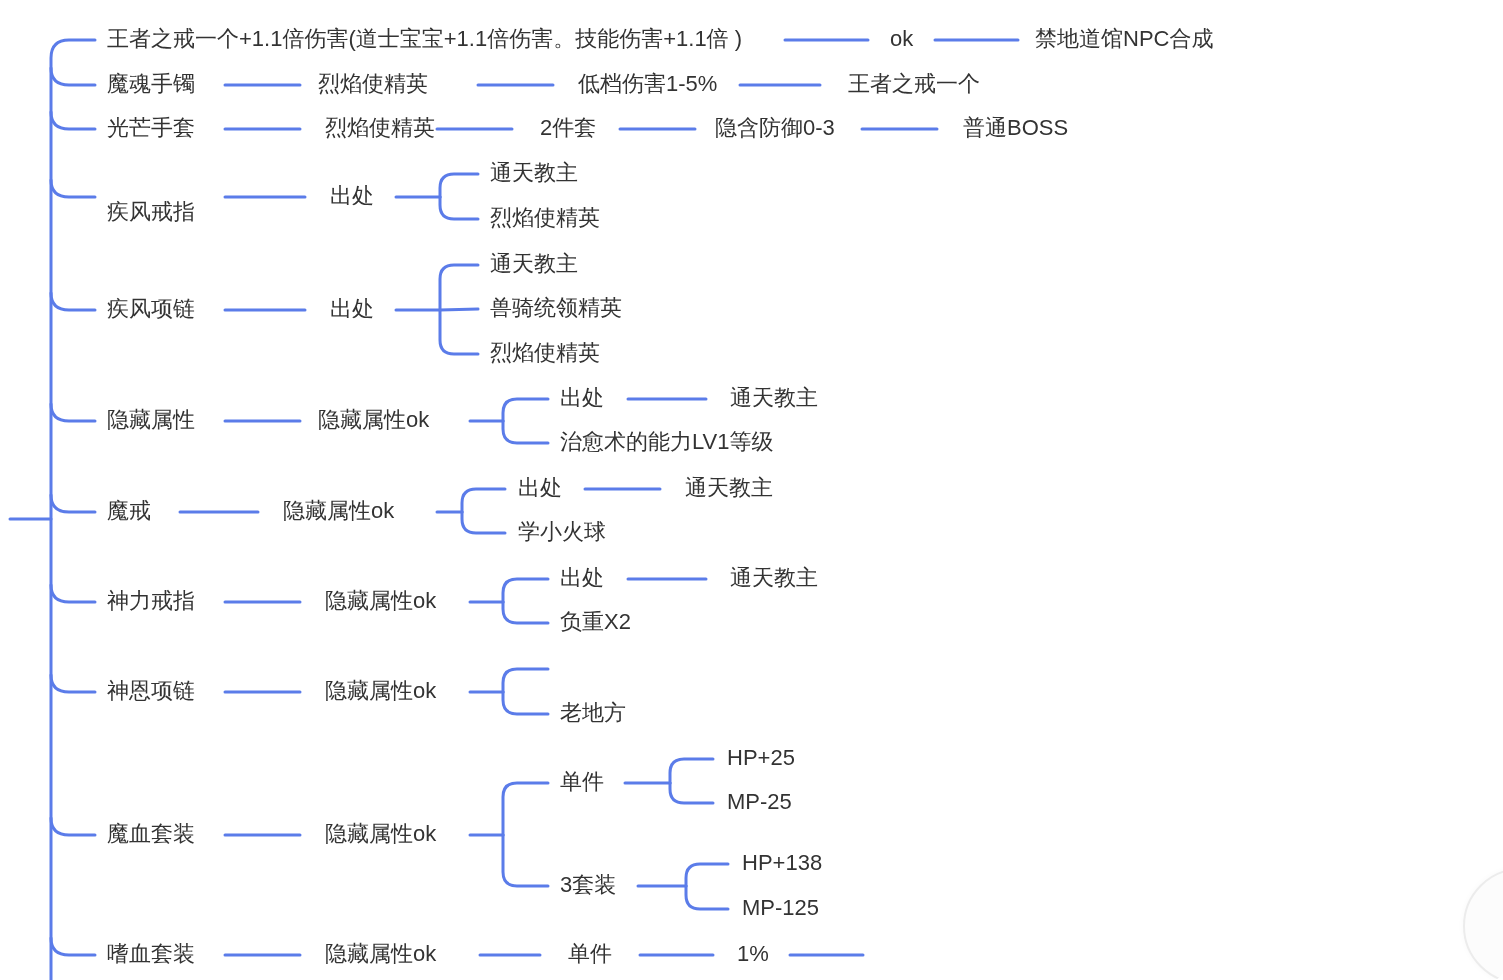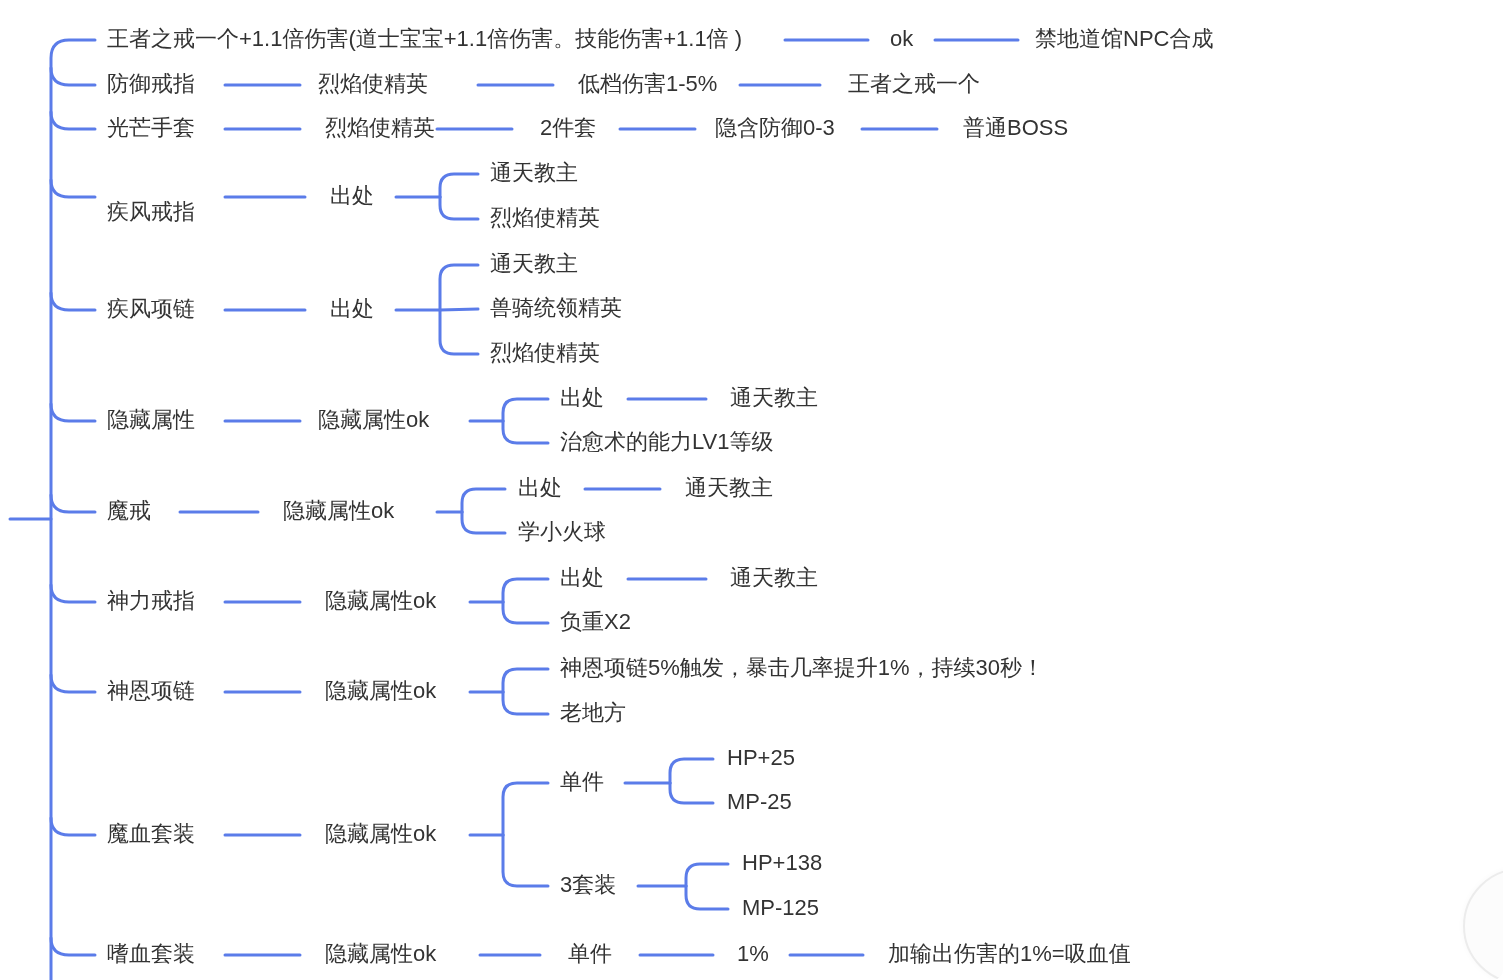--- a/index.html
+++ b/index.html
@@ -102,21 +102,21 @@
     <path d="M 225 955 L 300 955"></path>
       <path d="M 480 955 L 540 955"></path>
     <path d="M 640 955 L 713 955"></path>
       <path d="M 790 955 L 863 955"></path>
   </svg>
 
   <span class="node" style="left:107px;top:40px">王者之戒一个+1.1倍伤害(道士宝宝+1.1倍伤害。技能伤害+1.1倍 )</span>
   <span class="node" style="left:890px;top:40px">ok</span>
   <span class="node" style="left:1035px;top:40px">禁地道馆NPC合成</span>
 
-  <span class="node" style="left:107px;top:85px">防御戒指</span>
+  <span class="node" style="left:107px;top:85px">魔魂手镯</span>
   <span class="node" style="left:318px;top:85px">烈焰使精英</span>
   <span class="node" style="left:578px;top:85px">低档伤害1-5%</span>
   <span class="node" style="left:848px;top:85px">王者之戒一个</span>
 
   <span class="node" style="left:107px;top:129px">光芒手套</span>
   <span class="node" style="left:325px;top:129px">烈焰使精英</span>
   <span class="node" style="left:540px;top:129px">2件套</span>
   <span class="node" style="left:715px;top:129px">隐含防御0-3</span>
   <span class="node" style="left:963px;top:129px">普通BOSS</span>
 
@@ -144,32 +144,30 @@
   <span class="node" style="left:518px;top:533px">学小火球</span>
 
   <span class="node" style="left:107px;top:602px">神力戒指</span>
   <span class="node" style="left:325px;top:602px">隐藏属性ok</span>
   <span class="node" style="left:560px;top:579px">出处</span>
   <span class="node" style="left:730px;top:579px">通天教主</span>
   <span class="node" style="left:560px;top:623px">负重X2</span>
 
   <span class="node" style="left:107px;top:692px">神恩项链</span>
   <span class="node" style="left:325px;top:692px">隐藏属性ok</span>
-  <span class="node" style="left:560px;top:669px">神恩项链5%触发，暴击几率提升1%，持续30秒！</span>
   <span class="node" style="left:560px;top:714px">老地方</span>
 
   <span class="node" style="left:107px;top:835px">魔血套装</span>
   <span class="node" style="left:325px;top:835px">隐藏属性ok</span>
   <span class="node" style="left:560px;top:783px">单件</span>
   <span class="node" style="left:727px;top:759px">HP+25</span>
   <span class="node" style="left:727px;top:803px">MP-25</span>
   <span class="node" style="left:560px;top:886px">3套装</span>
   <span class="node" style="left:742px;top:864px">HP+138</span>
   <span class="node" style="left:742px;top:909px">MP-125</span>
 
   <span class="node" style="left:107px;top:955px">嗜血套装</span>
   <span class="node" style="left:325px;top:955px">隐藏属性ok</span>
   <span class="node" style="left:568px;top:955px">单件</span>
   <span class="node" style="left:737px;top:955px">1%</span>
-  <span class="node" style="left:888px;top:955px">加输出伤害的1%=吸血值</span>
 
   <div class="fab"></div>
 </div>
 
 </body></html>

